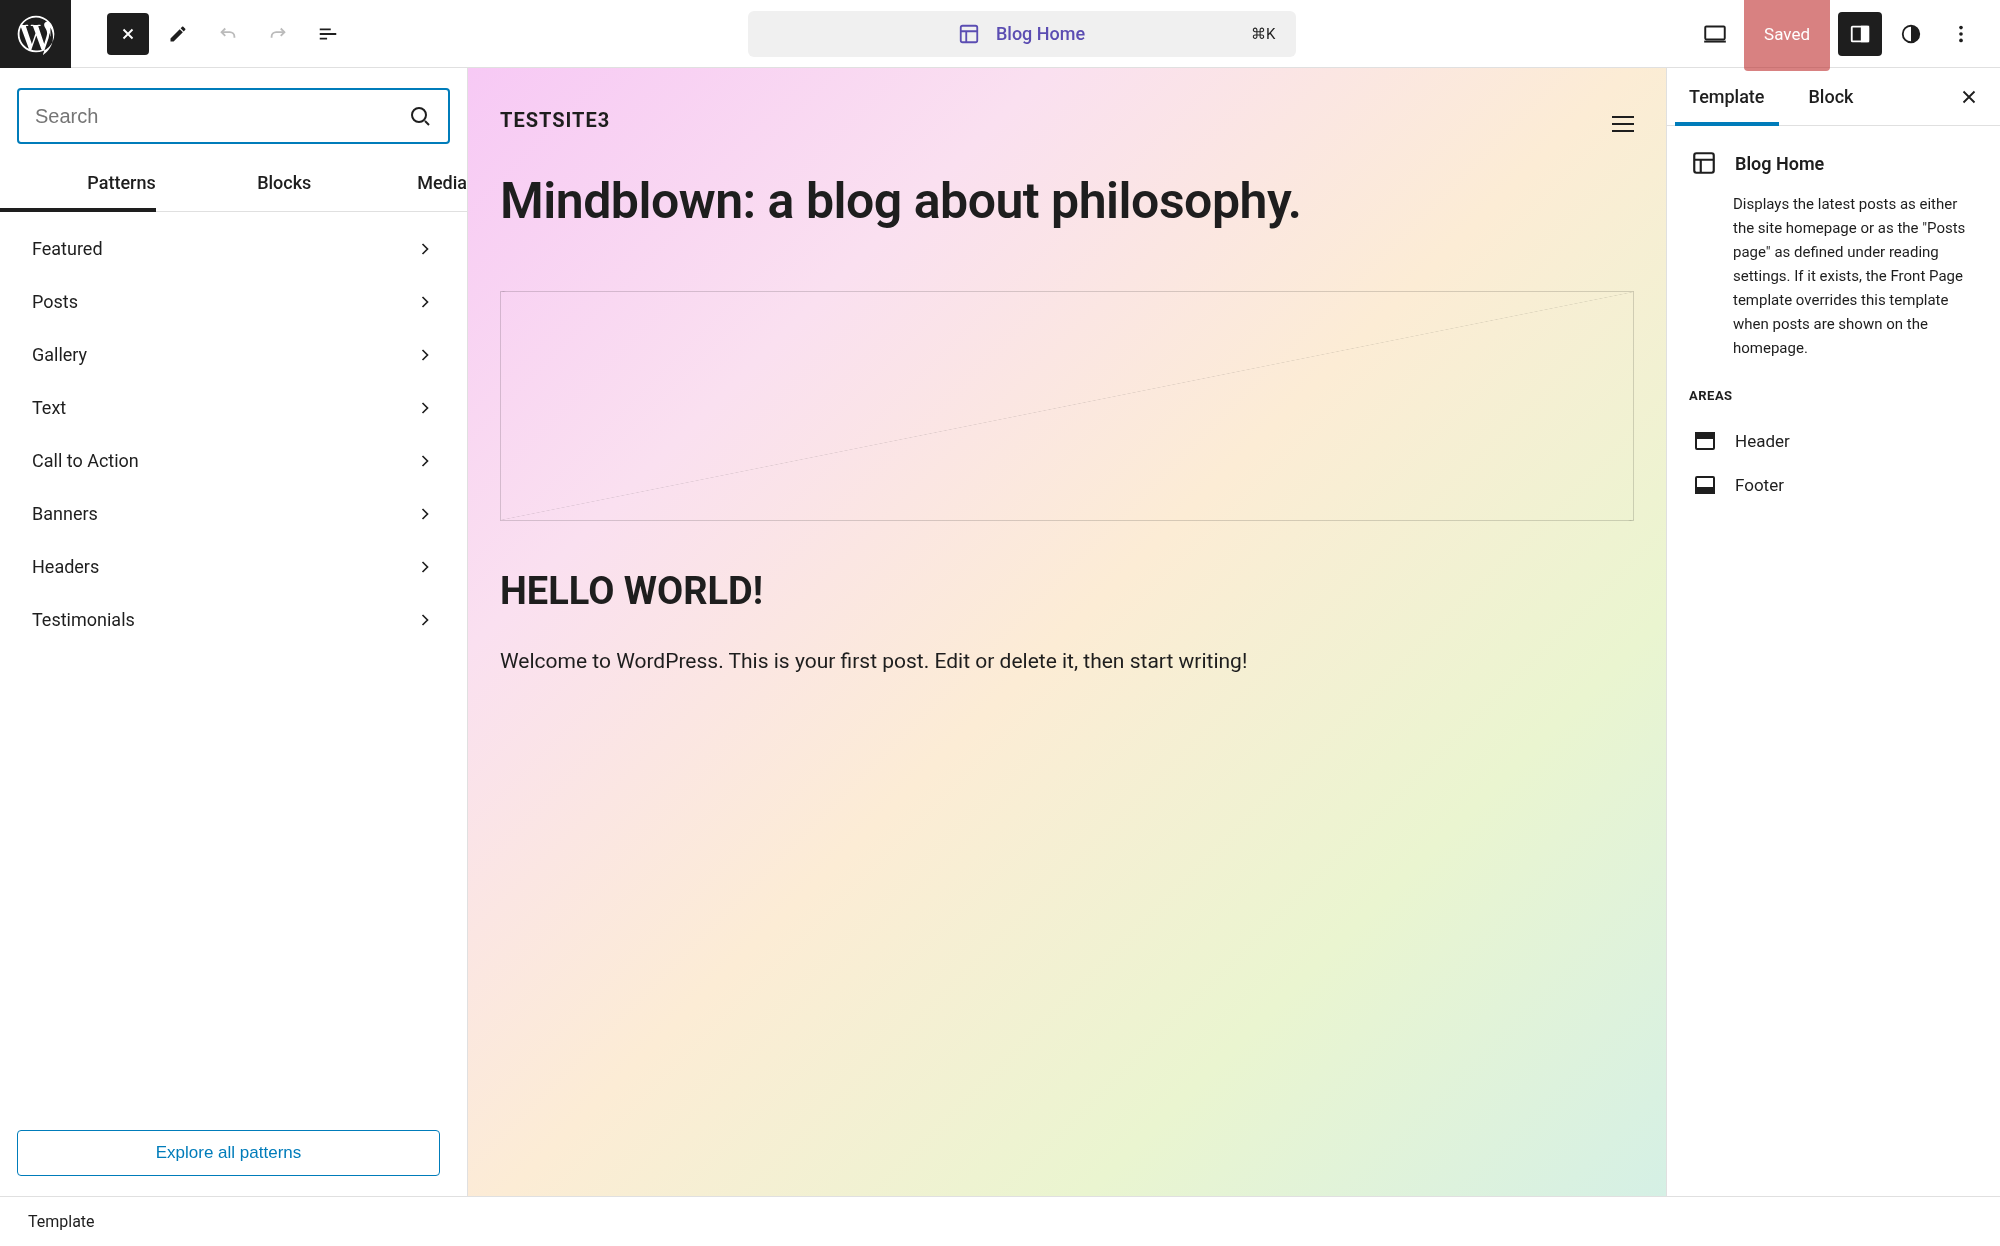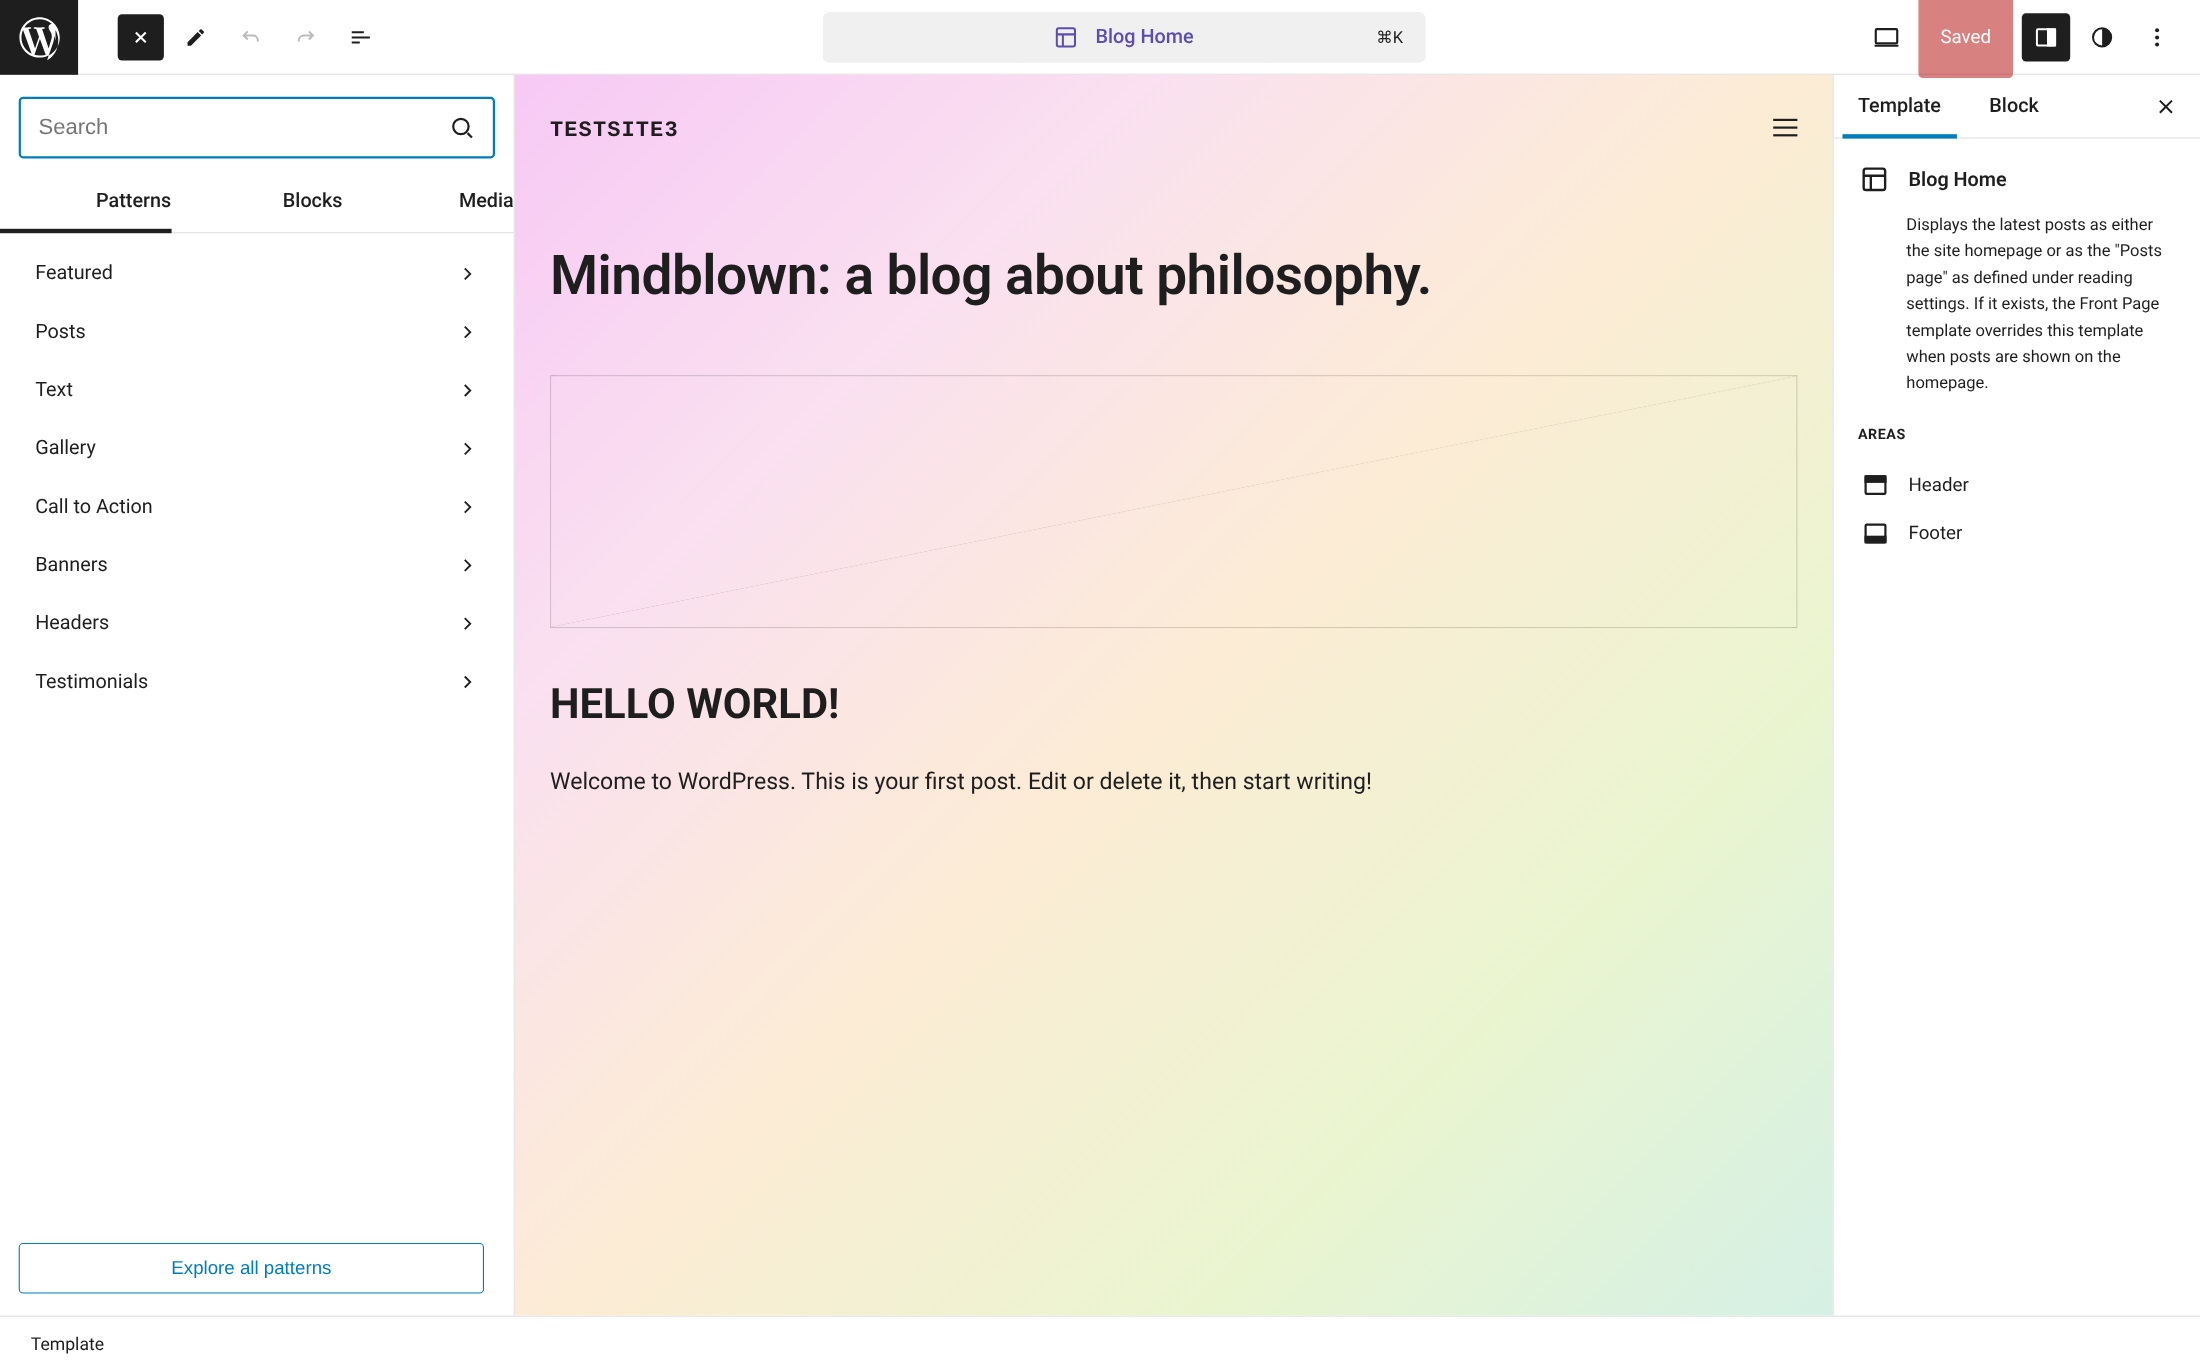--- a/index.html
+++ b/index.html
@@ -31,21 +31,21 @@
 .tab { flex: 1; text-align: right; padding: 18px 0; font-size: 18px; font-weight: 500; cursor: pointer; position: relative; }
 .tab.active::after { content: ""; position: absolute; left: 0; right: 0; bottom: -1px; height: 4px; background: #1e1e1e; }
 .cats { flex: 1; overflow-y: auto; padding: 10px 0; }
 .cat-item { display: flex; align-items: center; justify-content: space-between; padding: 16px 32px; font-size: 18px; cursor: pointer; }
 .explore-wrap { padding: 0 27px 20px 17px; }
 .explore-btn { width: 100%; border: 1px solid #007cba; color: #007cba; background: #fff; padding: 12px; border-radius: 4px; font-size: 17px; cursor: pointer; }
 
 
 .canvas { flex: 1; background: linear-gradient(135deg, #f7c9f5 0%, #fae0f0 25%, #fcecd5 50%, #eaf5d0 75%, #d5f0e5 100%); overflow: hidden; padding: 0; }
 .canvas-inner { padding: 40px 32px; }
-.site-header { display: flex; justify-content: space-between; align-items: flex-start; margin-bottom: 90px; font-family: Liberation Mono, monospace; }
+.site-header { display: flex; justify-content: space-between; align-items: flex-end; margin-bottom: 39px; }
 .site-title { font-size: 20px; font-weight: 700; letter-spacing: 1px; }
 .hamburger { display: flex; flex-direction: column; gap: 5px; cursor: pointer; }
 .hamburger span { width: 22px; height: 2px; background: #1e1e1e; }
 .hero-heading { font-size: 50px; font-weight: 600; line-height: 1.2; margin-bottom: 60px; letter-spacing: -0.5px; }
 .placeholder-box { border: 1px solid rgba(0,0,0,0.15); height: 230px; margin-bottom: 48px; background: linear-gradient(to bottom right, transparent calc(50% - 0.5px), rgba(0,0,0,0.1) 50%, transparent calc(50% + 0.5px)); }
 .post-title { font-size: 38px; font-weight: 700; margin-bottom: 32px; }
 .post-excerpt { font-size: 21px; line-height: 1.6; }
 
 
 .right-panel { width: 334px; border-left: 1px solid #e0e0e0; display: flex; flex-direction: column; }
@@ -169,27 +169,27 @@
             <path d="M9 6l6 6-6 6"></path>
           </svg>
         </div>
       <div class="cat-item">
           <span>Posts</span>
           <svg width="20" height="20" viewBox="0 0 24 24" fill="none" stroke="#1e1e1e" stroke-width="2">
             <path d="M9 6l6 6-6 6"></path>
           </svg>
         </div>
       <div class="cat-item">
+          <span>Gallery</span>
+          <svg width="20" height="20" viewBox="0 0 24 24" fill="none" stroke="#1e1e1e" stroke-width="2">
+            <path d="M9 6l6 6-6 6"></path>
+          </svg>
+        </div>
+      <div class="cat-item">
           <span>Text</span>
-          <svg width="20" height="20" viewBox="0 0 24 24" fill="none" stroke="#1e1e1e" stroke-width="2">
-            <path d="M9 6l6 6-6 6"></path>
-          </svg>
-        </div>
-      <div class="cat-item">
-          <span>Gallery</span>
           <svg width="20" height="20" viewBox="0 0 24 24" fill="none" stroke="#1e1e1e" stroke-width="2">
             <path d="M9 6l6 6-6 6"></path>
           </svg>
         </div>
       <div class="cat-item">
           <span>Call to Action</span>
           <svg width="20" height="20" viewBox="0 0 24 24" fill="none" stroke="#1e1e1e" stroke-width="2">
             <path d="M9 6l6 6-6 6"></path>
           </svg>
         </div>

